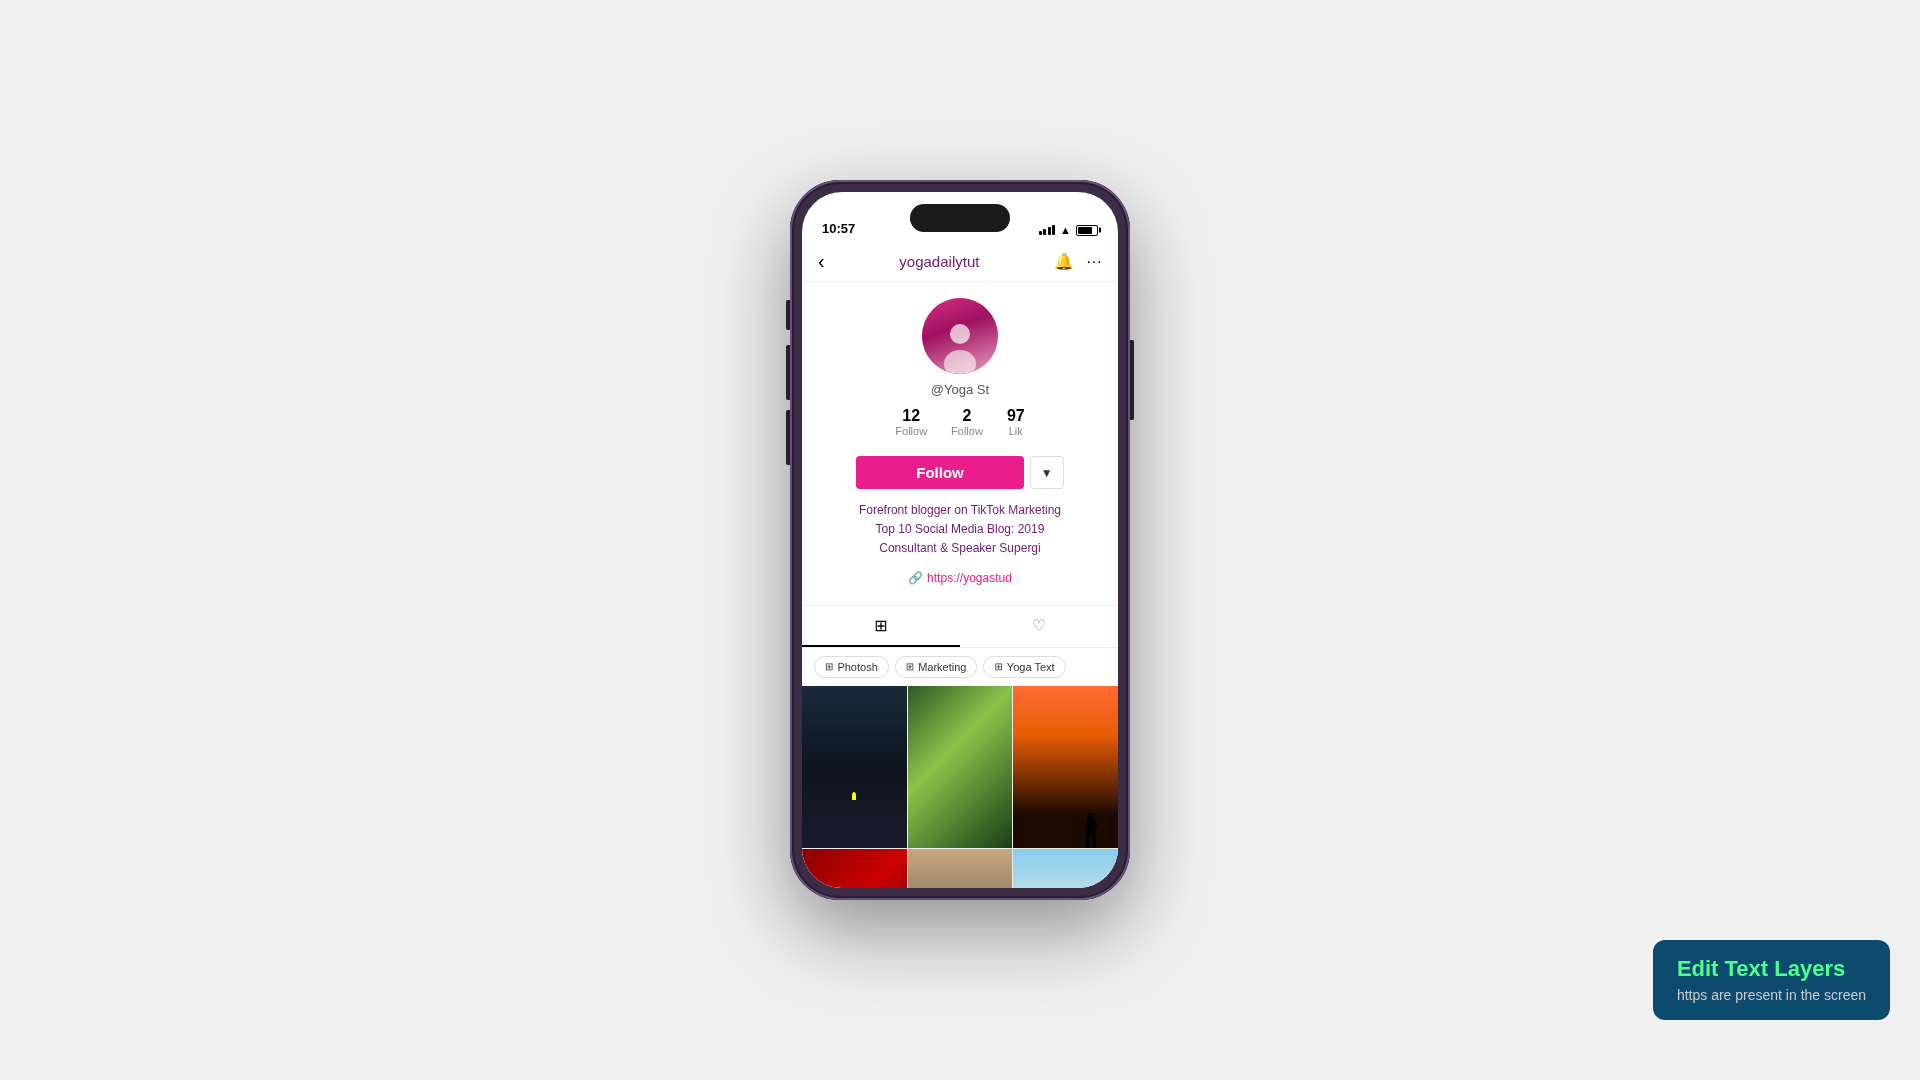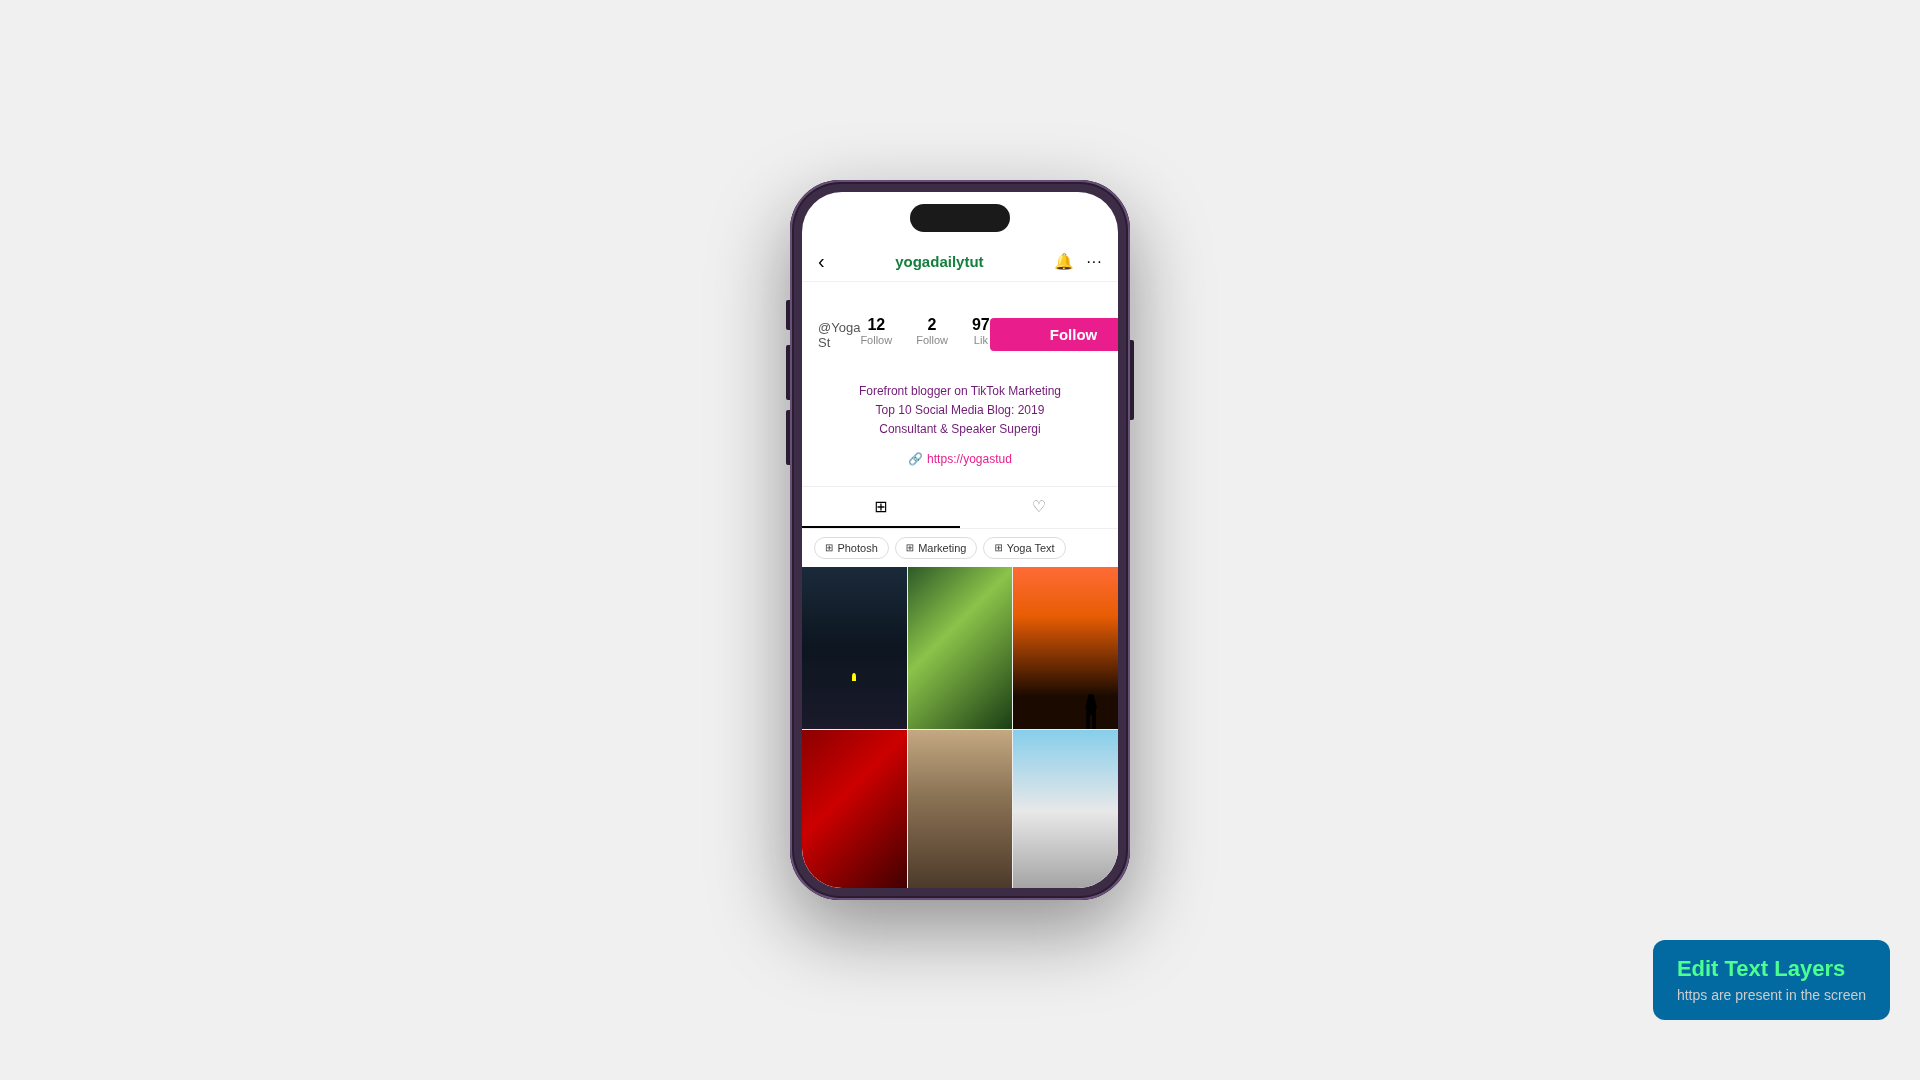--- a/index.html
+++ b/index.html
@@ -173,38 +173,38 @@
       padding: 8px 16px;
       border-bottom: 1px solid #f0f0f0;
     }
     .nav-back {
       font-size: 20px;
       color: #000;
       cursor: pointer;
     }
     .nav-title {
       font-size: 15px;
-      font-weight: 700;
-      color: #15803d;
+      font-weight: 400;
+      color: #701a75;
     }
     .nav-icons {
       display: flex;
       align-items: center;
       gap: 12px;
     }
     .nav-bell, .nav-more {
       font-size: 16px;
       color: #000;
       cursor: pointer;
     }
 
     
     .profile-section {
       display: flex;
-      flex-direction: row;
+      flex-direction: column;
       align-items: center;
       padding: 16px 16px 0;
     }
 
     .avatar-container {
       width: 76px;
       height: 76px;
       border-radius: 50%;
       overflow: hidden;
       margin-bottom: 8px;
@@ -402,21 +402,21 @@
       height: 35px;
       background: #000;
       clip-path: polygon(30% 0%, 70% 0%, 100% 40%, 90% 40%, 90% 100%, 60% 100%, 60% 60%, 40% 60%, 40% 100%, 10% 100%, 10% 40%, 0% 40%);
     }
 
     
     .edit-badge {
       position: fixed;
       bottom: 60px;
       right: 30px;
-      background: #0369a1;
+      background: #0c4a6e;
       border-radius: 12px;
       padding: 16px 24px;
       max-width: 380px;
     }
     .edit-badge-title {
       font-size: 22px;
       font-weight: 700;
       color: #4cff91;
       display: block;
       margin-bottom: 4px;
@@ -435,20 +435,35 @@
     <div class="btn-left-top"></div>
     <div class="btn-left-mid"></div>
     <div class="btn-left-bot"></div>
     <div class="btn-right"></div>
   </div>
 
   <div class="phone-screen">
 
     <div class="dynamic-island"></div>
 
+    <div class="status-bar">
+      <span class="status-time">10:57</span>
+      <div class="status-icons">
+        <div class="signal-bars">
+          <div class="signal-bar" style="height:4px"></div>
+          <div class="signal-bar" style="height:6px"></div>
+          <div class="signal-bar" style="height:8px"></div>
+          <div class="signal-bar" style="height:10px"></div>
+        </div>
+        <span class="wifi-icon">▲</span>
+        <div class="battery-icon">
+          <div class="battery-fill"></div>
+        </div>
+      </div>
+    </div>
 
     <div class="app-content">
 
       <div class="top-nav">
         <span class="nav-back">‹</span>
         <span class="nav-title">yogadailytut</span>
         <div class="nav-icons">
           <span class="nav-bell">🔔</span>
           <span class="nav-more">···</span>
         </div>

